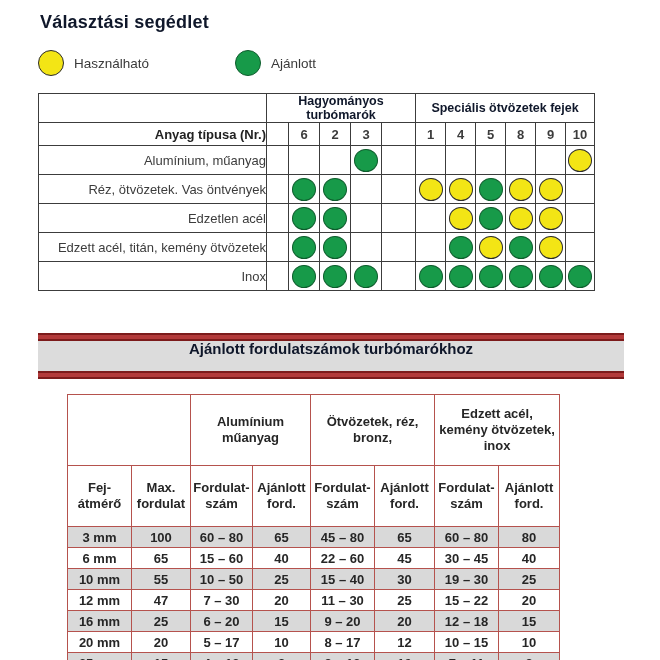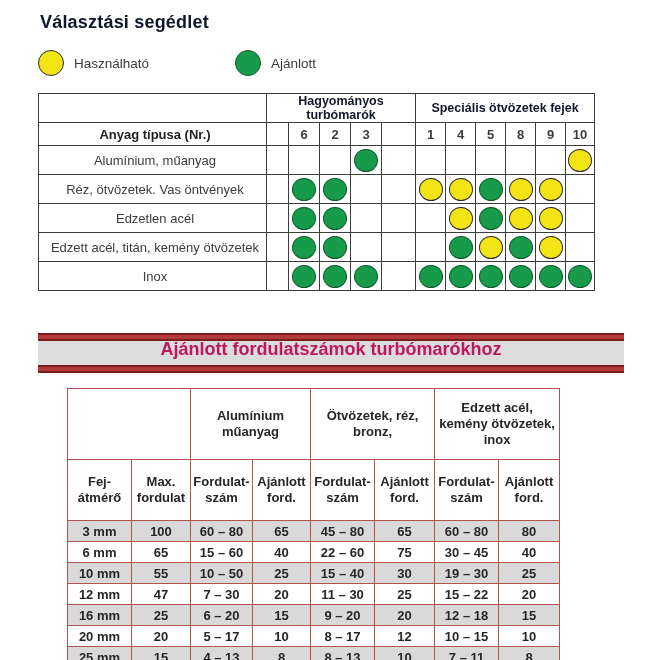--- a/index.html
+++ b/index.html
@@ -28,33 +28,33 @@
 
   
   .sel-table { width: 556px; }
   .sel-table th, .sel-table td {
     border: 1px solid #3c3c3c; text-align: center; padding: 0;
     font-size: 13px; color: #3c3c3c; overflow: hidden;
   }
   .sel-table thead tr { height: 23px; }
   .sel-table tbody tr { height: 29px; }
   .sel-table .group { font-weight: bold; color: #0f172a; font-size: 12.5px; }
-  .sel-table .left { text-align: center; padding-left: 5px; }
+  .sel-table .left { text-align: right; padding-left: 5px; }
   .sel-table .rowhdr { font-weight: bold; color: #222; }
   .cell-dot { width: 24px; height: 23px; vertical-align: middle; }
 
   
   .banner { width: 586px; margin-top: 42px; }
   .red-bar {
     height: 8px; background: #b23a3a;
     border-top: 2px solid #7c1b1b; border-bottom: 2px solid #7c1b1b;
   }
   .banner-mid {
-    background: #dcdcdc; height: 24px; line-height: 16px;
-    text-align: center; font-weight: bold; font-size: 18px; color: #be185d;
+    background: #dcdcdc; height: 30px; line-height: 16px;
+    text-align: center; font-weight: bold; font-size: 15px; color: #0f172a;
   }
   .note {
     width: 586px; margin-top: 7px; text-align: center;
     font-weight: bold; font-size: 13.5px; color: #2e2e2e;
   }
 
   
   .speed-table { margin: 15px 0 0 29px; width: 492px; }
   .speed-table th, .speed-table td {
     border: 1px solid #b5524d; text-align: center; padding: 0 2px;
@@ -252,21 +252,21 @@
           <td>65</td>
           <td>60 – 80</td>
           <td>80</td>
         </tr>
         <tr>
           <td>6 mm</td>
           <td>65</td>
           <td>15 – 60</td>
           <td>40</td>
           <td>22 – 60</td>
-          <td>75</td>
+          <td>45</td>
           <td>30 – 45</td>
           <td>40</td>
         </tr>
         <tr>
           <td>10 mm</td>
           <td>55</td>
           <td>10 – 50</td>
           <td>25</td>
           <td>15 – 40</td>
           <td>30</td>

